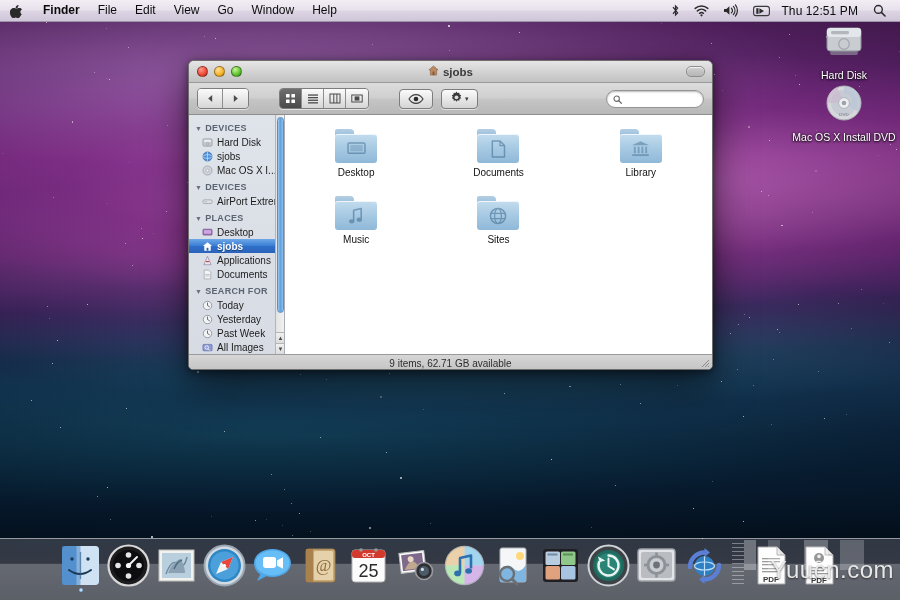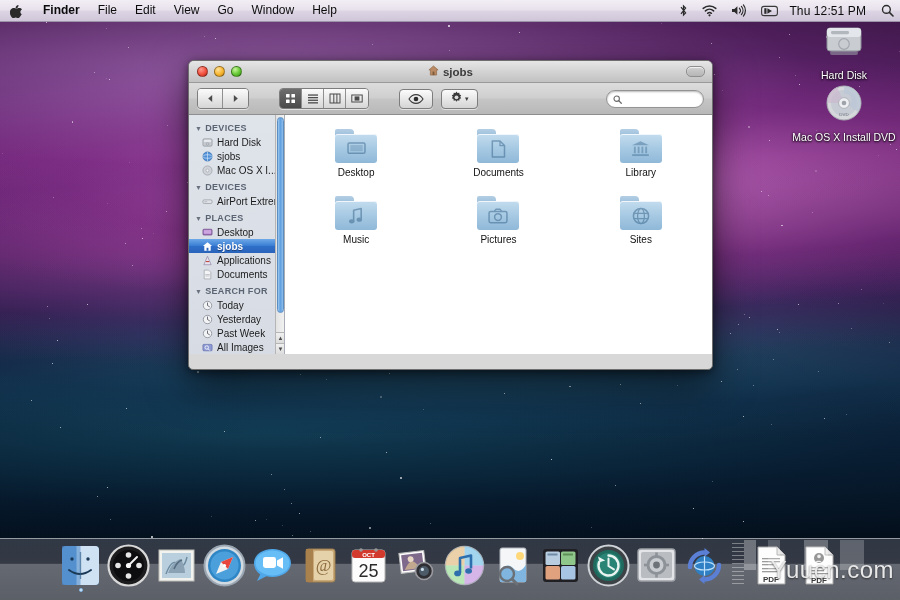--- a/index.html
+++ b/index.html
@@ -29,21 +29,21 @@
     position: absolute; top: 0; left: 0; right: 0; height: 22px;
     background: linear-gradient(180deg, #f2eef4 0%, #e7e1ec 48%, #ddd5e4 52%, #cfc6d9 100%);
     border-bottom: 1px solid #9d93a8;
     display: flex; align-items: center;
     font-size: 12px; color: #0b0b0b; z-index: 50;
   }
   #menubar-left { display: flex; align-items: center; }
   .menu-apple { padding: 0 11px 0 10px; display: flex; align-items: center; }
   .menu-item { padding: 3px 9px; line-height: 15px; cursor: default; }
   .menu-item.bold { font-weight: bold; }
-  #menubar-right { margin-left: auto; display: flex; align-items: center; padding-right: 4px; }
+  #menubar-right { margin-left: auto; display: flex; align-items: center; padding-right: 12px; }
   .mb-icon { padding: 0 7px; display: flex; align-items: center; }
   #clock { font-size: 12px; padding: 0 8px 0 4px; letter-spacing: 0.1px; }
 
   
   .desk-icon {
     position: absolute; width: 96px; text-align: center;
     display: flex; flex-direction: column; align-items: center;
   }
   .desk-icon .lbl {
     margin-top: 3px; font-size: 10.5px; color: #fff;
@@ -809,35 +809,20 @@
                     <path d="M6 15V3.4l8-1.8V13" fill="none" stroke="#3f6b90" stroke-width="1.7" stroke-linejoin="round"></path>
                     <ellipse cx="4" cy="15.2" rx="2.9" ry="2.3" fill="#3f6b90"></ellipse>
                     <ellipse cx="12" cy="13.4" rx="2.9" ry="2.3" fill="#3f6b90"></ellipse>
                   </svg>
             </span>
               </div>
           </div>
           <div class="name">Music</div>
         </div>
 
-        <div class="file">
-          <div class="folder">
-            <div class="tab"></div>
-            <div class="body">
-                <span class="glyph">
-              <svg width="20" height="16" viewBox="0 0 21 17">
-                    <rect x="1" y="3.6" width="19" height="12" rx="1.8" fill="none" stroke="#3f6b90" stroke-width="1.6"></rect>
-                    <path d="M6.6 3.6l1.6-2.2h4.6l1.6 2.2" fill="none" stroke="#3f6b90" stroke-width="1.5" stroke-linejoin="round"></path>
-                    <circle cx="10.5" cy="9.6" r="3.6" fill="none" stroke="#3f6b90" stroke-width="1.6"></circle>
-                  </svg>
-            </span>
-              </div>
-          </div>
-          <div class="name">Pictures</div>
-        </div>
 
 
         <div class="file">
           <div class="folder">
             <div class="tab"></div>
             <div class="body">
                 <span class="glyph">
               <svg width="18" height="18" viewBox="0 0 19 19">
                     <circle cx="9.5" cy="9.5" r="8" fill="none" stroke="#3f6b90" stroke-width="1.6"></circle>
                     <ellipse cx="9.5" cy="9.5" rx="3.6" ry="8" fill="none" stroke="#3f6b90" stroke-width="1.3"></ellipse>
@@ -846,20 +831,28 @@
             </span>
               </div>
           </div>
           <div class="name">Sites</div>
         </div>
 
       </div>
     </div>
   </div>
 
+  <div id="statusbar">
+    <span>9 items, 62.71 GB available</span>
+    <span id="resizer">
+      <svg width="10" height="10" viewBox="0 0 10 10">
+          <path d="M9 2L2 9M9 5L5 9M9 8L8 9" stroke="#8a8a8a" stroke-width="1"></path>
+        </svg>
+    </span>
+  </div>
 </div>
 
 <div id="dock">
 
   <div class="dock-icon">
     <svg width="45" height="45" viewBox="0 0 45 45">
       <rect x="4" y="3" width="37" height="39" rx="4" fill="#5d9bd5"></rect>
       <path d="M22.5 3h18.5a4 4 0 0 1 4 4v31a4 4 0 0 1-4 4H22.5z" fill="#cfe2f3" transform="translate(-4 0)"></path>
       <rect x="4" y="3" width="18.5" height="39" fill="#4d86c6" opacity="0.55"></rect>
       <circle cx="14" cy="16" r="1.7" fill="#1b3a58"></circle>

